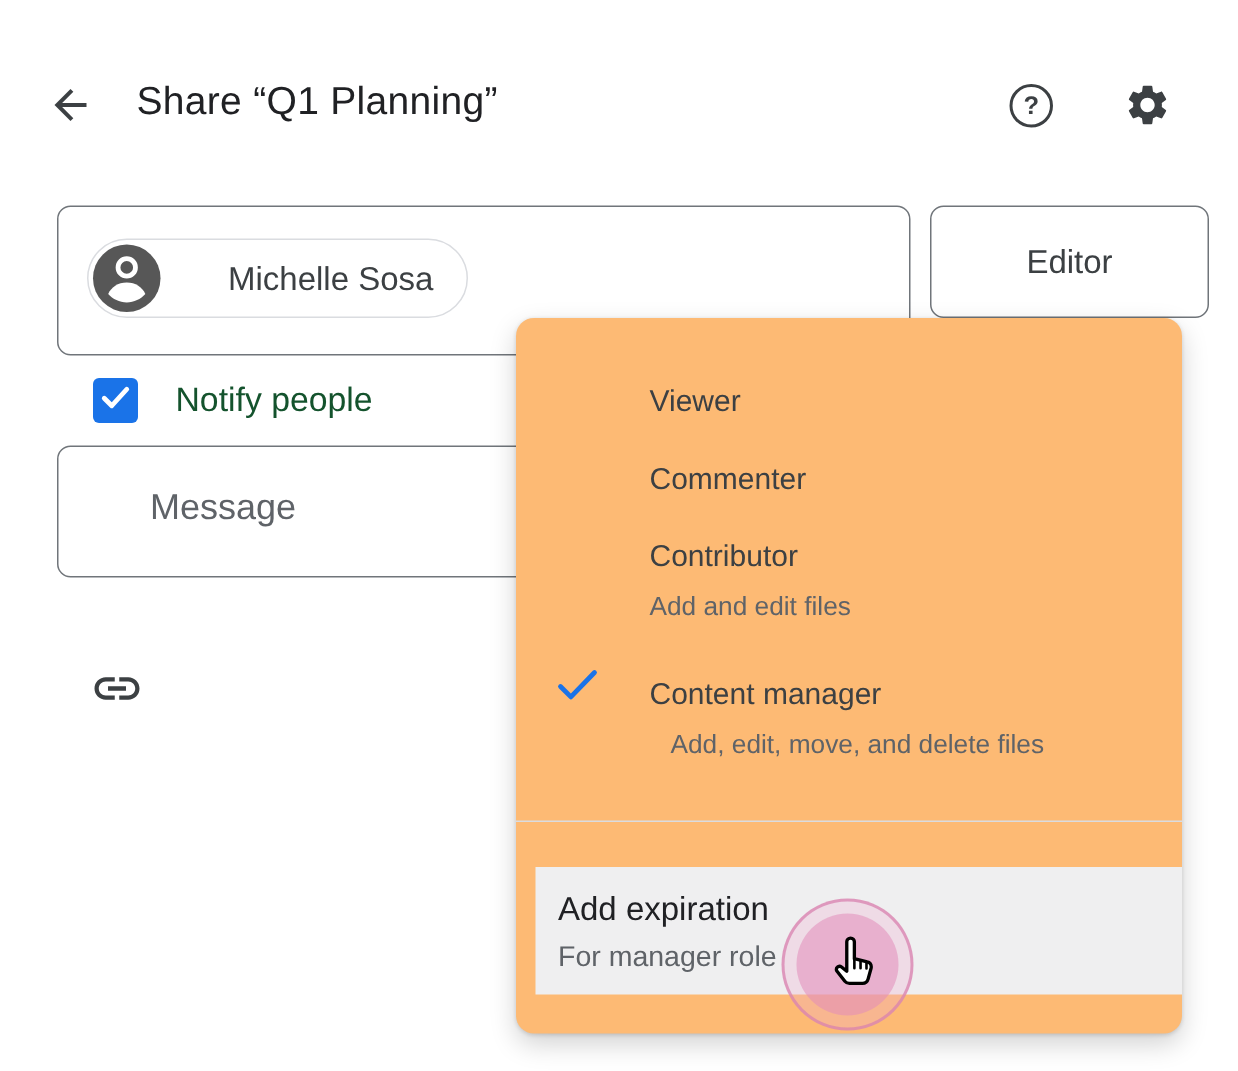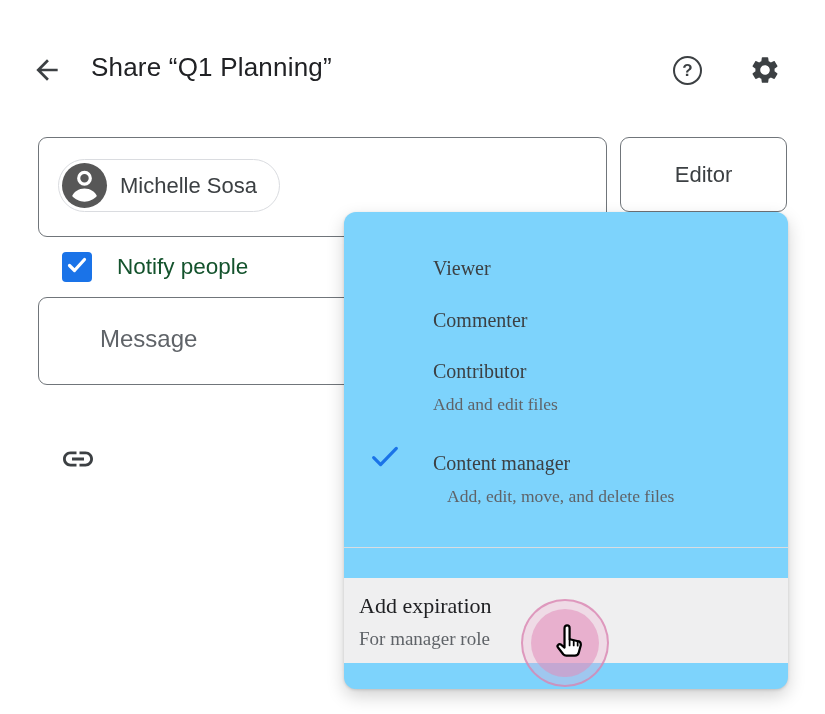--- a/index.html
+++ b/index.html
@@ -15,57 +15,57 @@
   .page-title{left:91px;top:52px;font-size:26px;color:#202124;letter-spacing:.2px;}
   .help-btn{left:673px;top:56px;width:29px;height:29px;border:2.4px solid #3c4043;border-radius:50%;
     display:flex;align-items:center;justify-content:center;box-sizing:border-box;cursor:pointer;}
   .help-q{font-size:17px;font-weight:700;color:#3c4043;line-height:1;}
   .settings-btn{left:749px;top:54px;width:32px;height:32px;cursor:pointer;}
 
   
   .recipients-box{left:38px;top:137px;width:569px;height:100px;border:1.5px solid #70757a;
     border-radius:9px;box-sizing:border-box;background:#fff;}
   .chip{left:19px;top:21px;height:53px;border:1.5px solid #dadce0;border-radius:28px;
-    display:flex;align-items:center;box-sizing:border-box;padding:0 22px 0 3px;background:#fff;}
+    display:flex;align-items:center;box-sizing:border-box;padding:0 22px 0 3px;background:#fff;gap:32px;}
   .chip-avatar{width:45px;height:45px;border-radius:50%;background:#575757;flex:0 0 auto;
     display:flex;align-items:center;justify-content:center;overflow:hidden;}
   .chip-name{margin-left:13px;font-size:22px;color:#3c4043;white-space:nowrap;}
 
   
-  .role-btn{left:620px;top:137px;width:167px;height:75px;border:1.5px solid #70757a;border-radius:9px;
+  .role-btn{left:620px;top:137px;width:186px;height:75px;border:1.5px solid #70757a;border-radius:9px;
     box-sizing:border-box;display:flex;align-items:center;justify-content:center;
     font-size:22px;color:#3c4043;background:#fff;cursor:pointer;}
 
   
   .notify-checkbox{left:62px;top:252px;width:30px;height:30px;border-radius:4px;background:#1a73e8;
     display:flex;align-items:center;justify-content:center;cursor:pointer;}
   .notify-label{left:117px;top:254px;font-size:22.5px;color:#14532d;}
 
   
   .message-box{left:38px;top:297px;width:569px;height:88px;border:1.5px solid #70757a;
     border-radius:9px;box-sizing:border-box;background:#fff;}
   .message-placeholder{left:25px;top:27px;font-size:24px;color:#5f6368;margin-left:36px;}
 
   
   .link-btn{left:60px;top:441px;width:36px;height:36px;cursor:pointer;}
 
   
-  .role-menu{left:344px;top:212px;width:444px;height:477px;background:#7dd3fc;border-radius:12px;
-    box-shadow:0 1px 3px rgba(0,0,0,.14), 0 7px 18px rgba(0,0,0,.18);overflow:hidden;z-index:5;font-family:Liberation Serif, serif;}
+  .role-menu{left:344px;top:212px;width:444px;height:477px;background:#fdba74;border-radius:12px;
+    box-shadow:0 1px 3px rgba(0,0,0,.14), 0 7px 18px rgba(0,0,0,.18);overflow:hidden;z-index:5;}
   .menu-item-label{font-size:20px;color:#3c4043;white-space:nowrap;cursor:pointer;}
   .menu-item-desc{font-size:17.5px;color:#5f6368;white-space:nowrap;}
   .mi-viewer{left:89px;top:45px;}
   .mi-commenter{left:89px;top:97px;}
   .mi-contributor{left:89px;top:148px;}
   .mi-contributor-desc{left:89px;top:182px;}
   .mi-check{left:25px;top:229px;width:32px;height:32px;}
   .mi-cm{left:89px;top:240px;}
   .mi-cm-desc{left:103px;top:274px;}
   .menu-divider{left:0;top:335px;width:100%;height:1px;background:#dadce0;}
-  .menu-footer{left:0;top:366px;width:100%;height:85px;background:#efeff0;cursor:pointer;}
+  .menu-footer{left:13px;top:366px;width:100%;height:85px;background:#efeff0;cursor:pointer;}
   .footer-label{left:15px;top:15px;font-size:22px;color:#202124;}
   .footer-desc{left:15px;top:50px;font-size:19px;color:#5f6368;}
 
   
   .click-ring{left:177px;top:387px;width:88px;height:88px;border-radius:50%;box-sizing:border-box;
     border:2px solid rgba(216,130,175,.75);background:rgba(238,172,208,.30);z-index:6;}
   .click-dot{left:8px;top:8px;width:68px;height:68px;border-radius:50%;
     background:rgba(226,140,186,.55);}
   .cursor-icon{left:26px;top:22px;width:38px;height:38px;}
 </style>

